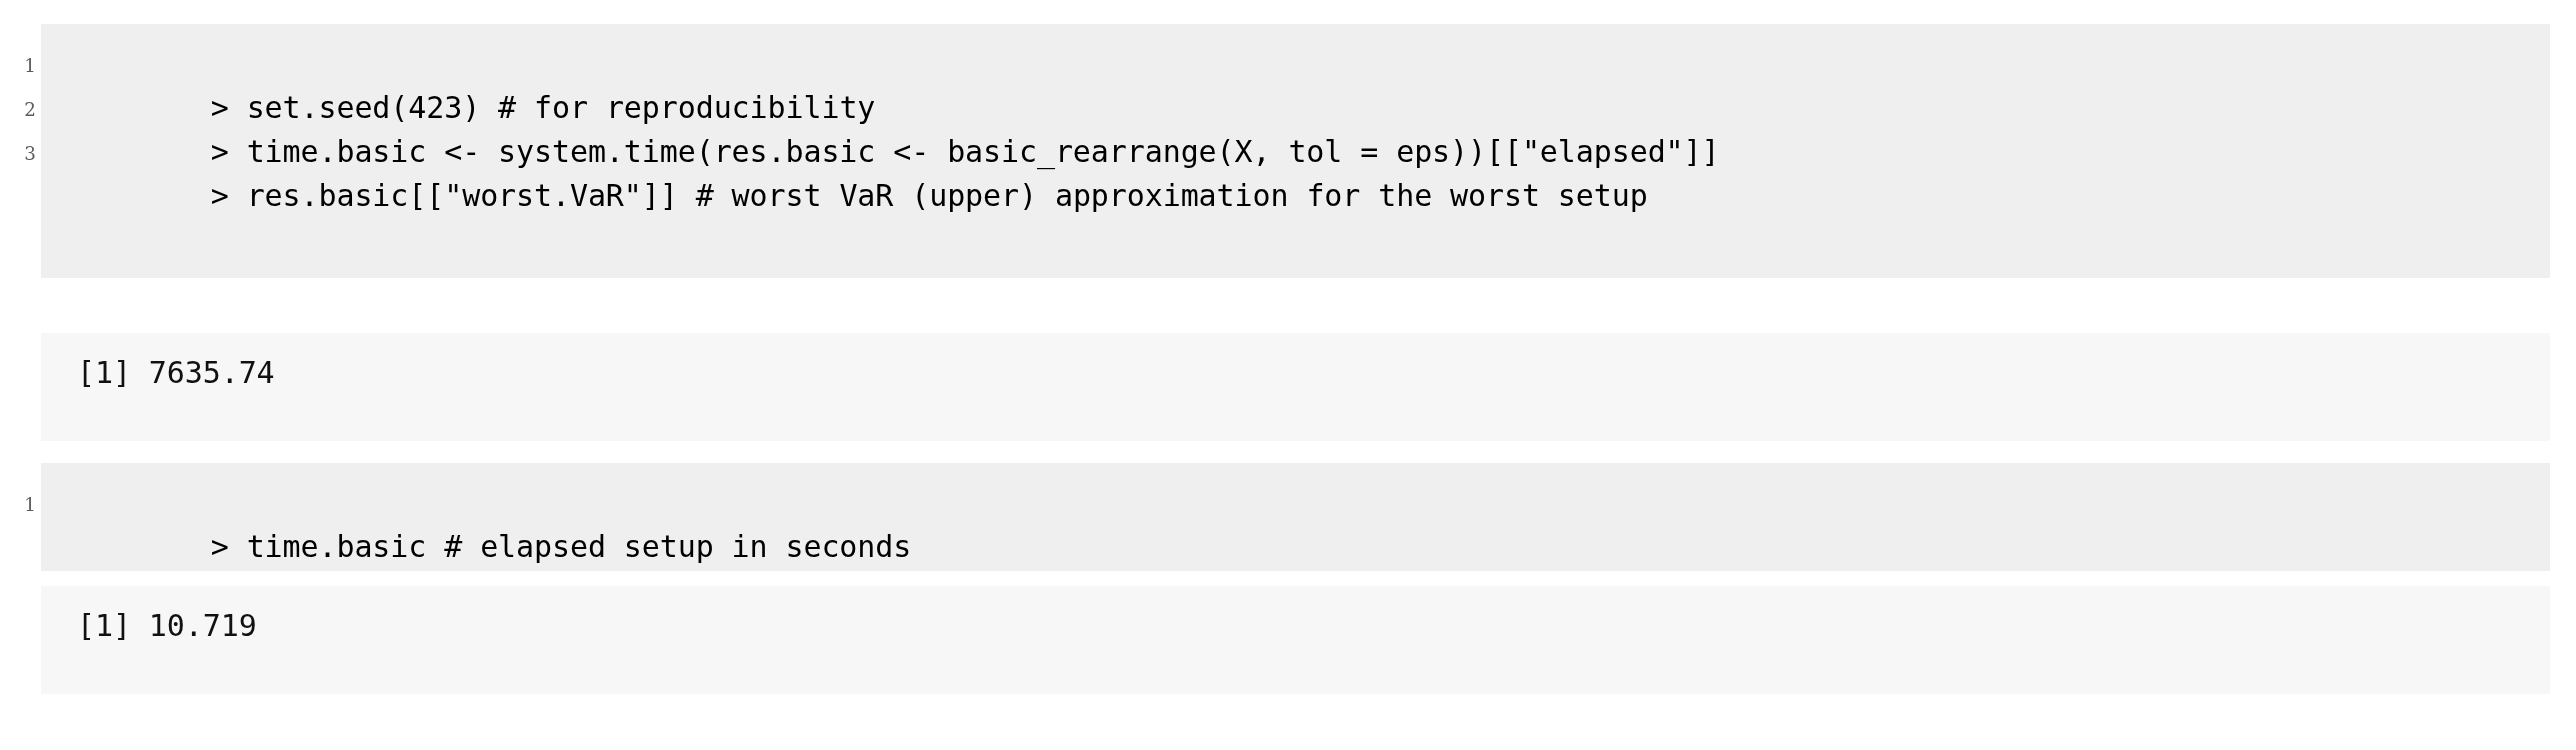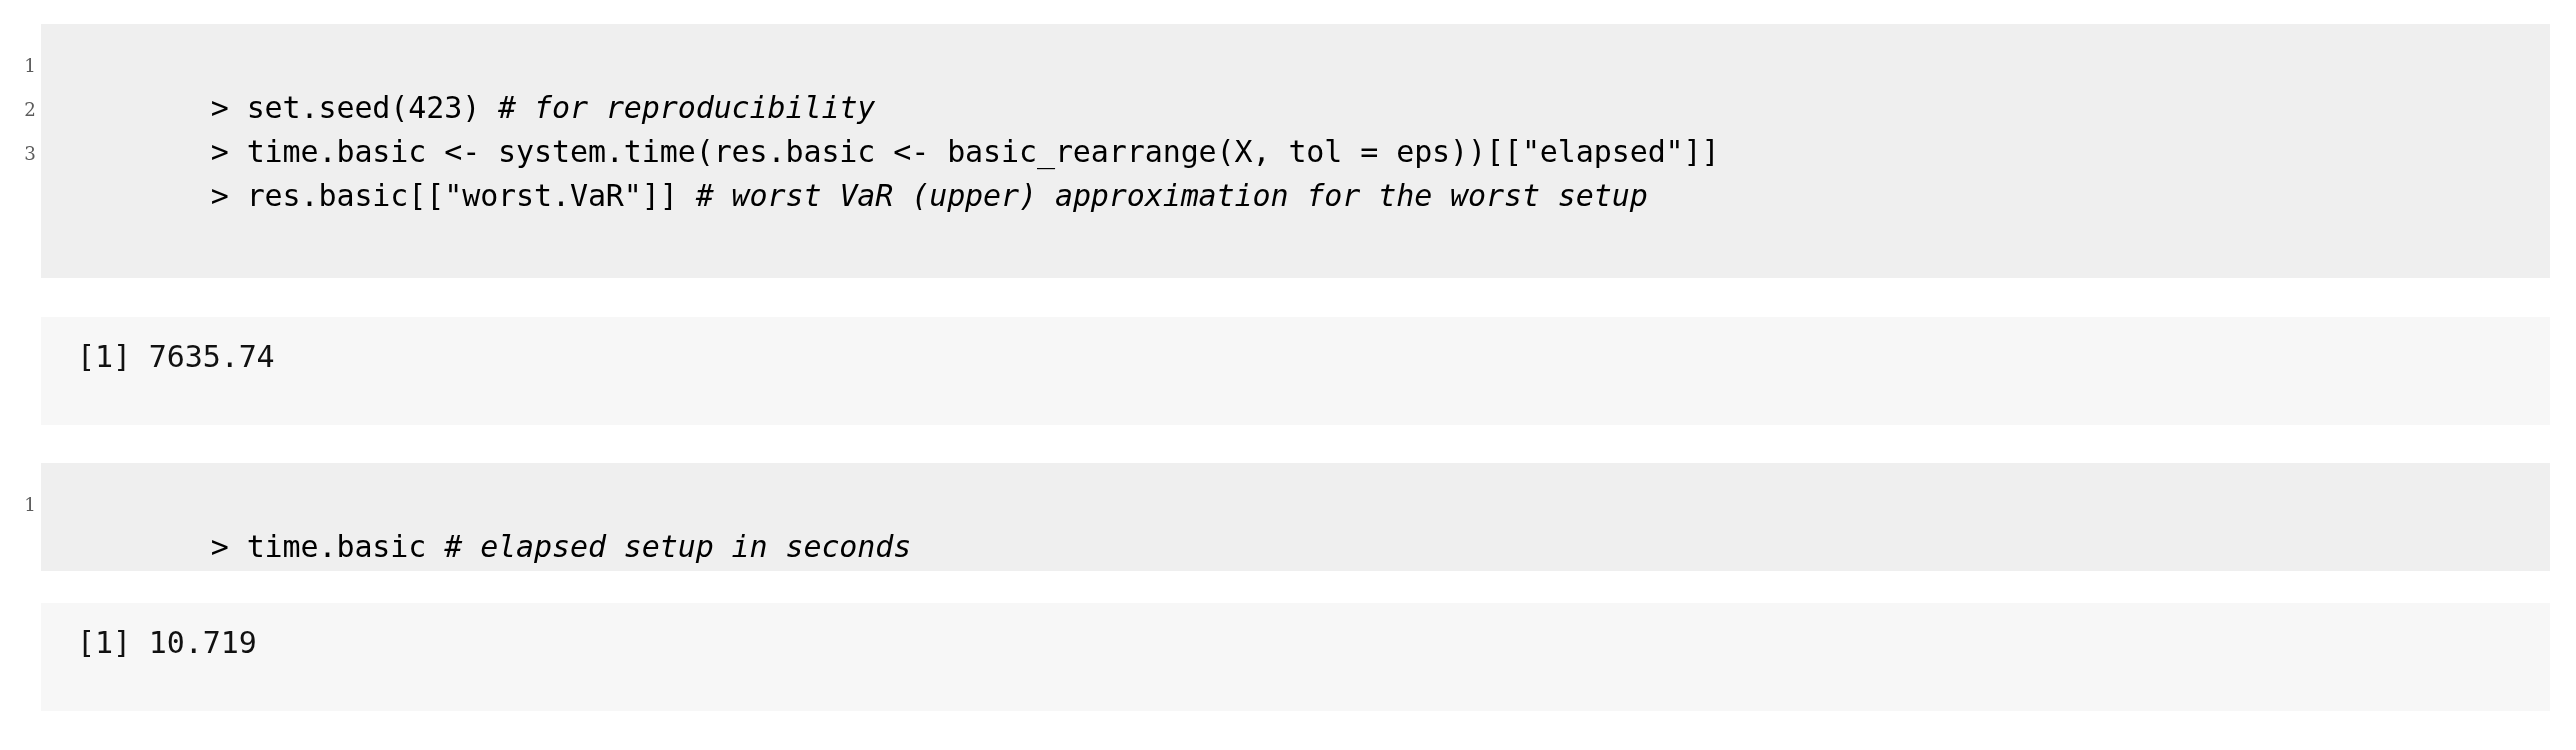--- a/index.html
+++ b/index.html
@@ -56,43 +56,42 @@
     top: 0;
     width: 20px;
     text-align: right;
     font-family: "DejaVu Serif", serif;
     font-size: 18.3px;
     color: #5c5c5c;
     line-height: 48px;
     letter-spacing: 0;
   }
   .cmt {
-    font-style: italic;
   }
 
   
   .out-lines {
     padding: 18.3px 0 18.3px 0;
   }
   .out-line {
     height: 44px;
     line-height: 44px;
     white-space: pre;
     font-family: "DejaVu Sans Mono", monospace;
     font-size: 30px;
     color: #111111;
     padding-left: 36px;   
     letter-spacing: -0.1px;
   }
 
   
   #code-block-1   { top: 24px;  height: 254px; }
-  #output-block-1 { top: 317px; height: 108px; }
+  #output-block-1 { top: 333px; height: 108px; }
   #code-block-2   { top: 463px; height: 108px; }
-  #output-block-2 { top: 603px; height: 108px; }
+  #output-block-2 { top: 586px; height: 108px; }
 </style>
 </head>
 <body>
 
 <div class="page">
 
   <div class="block code" id="code-block-1">
     <div class="code-lines">
 
       <div class="code-line">

